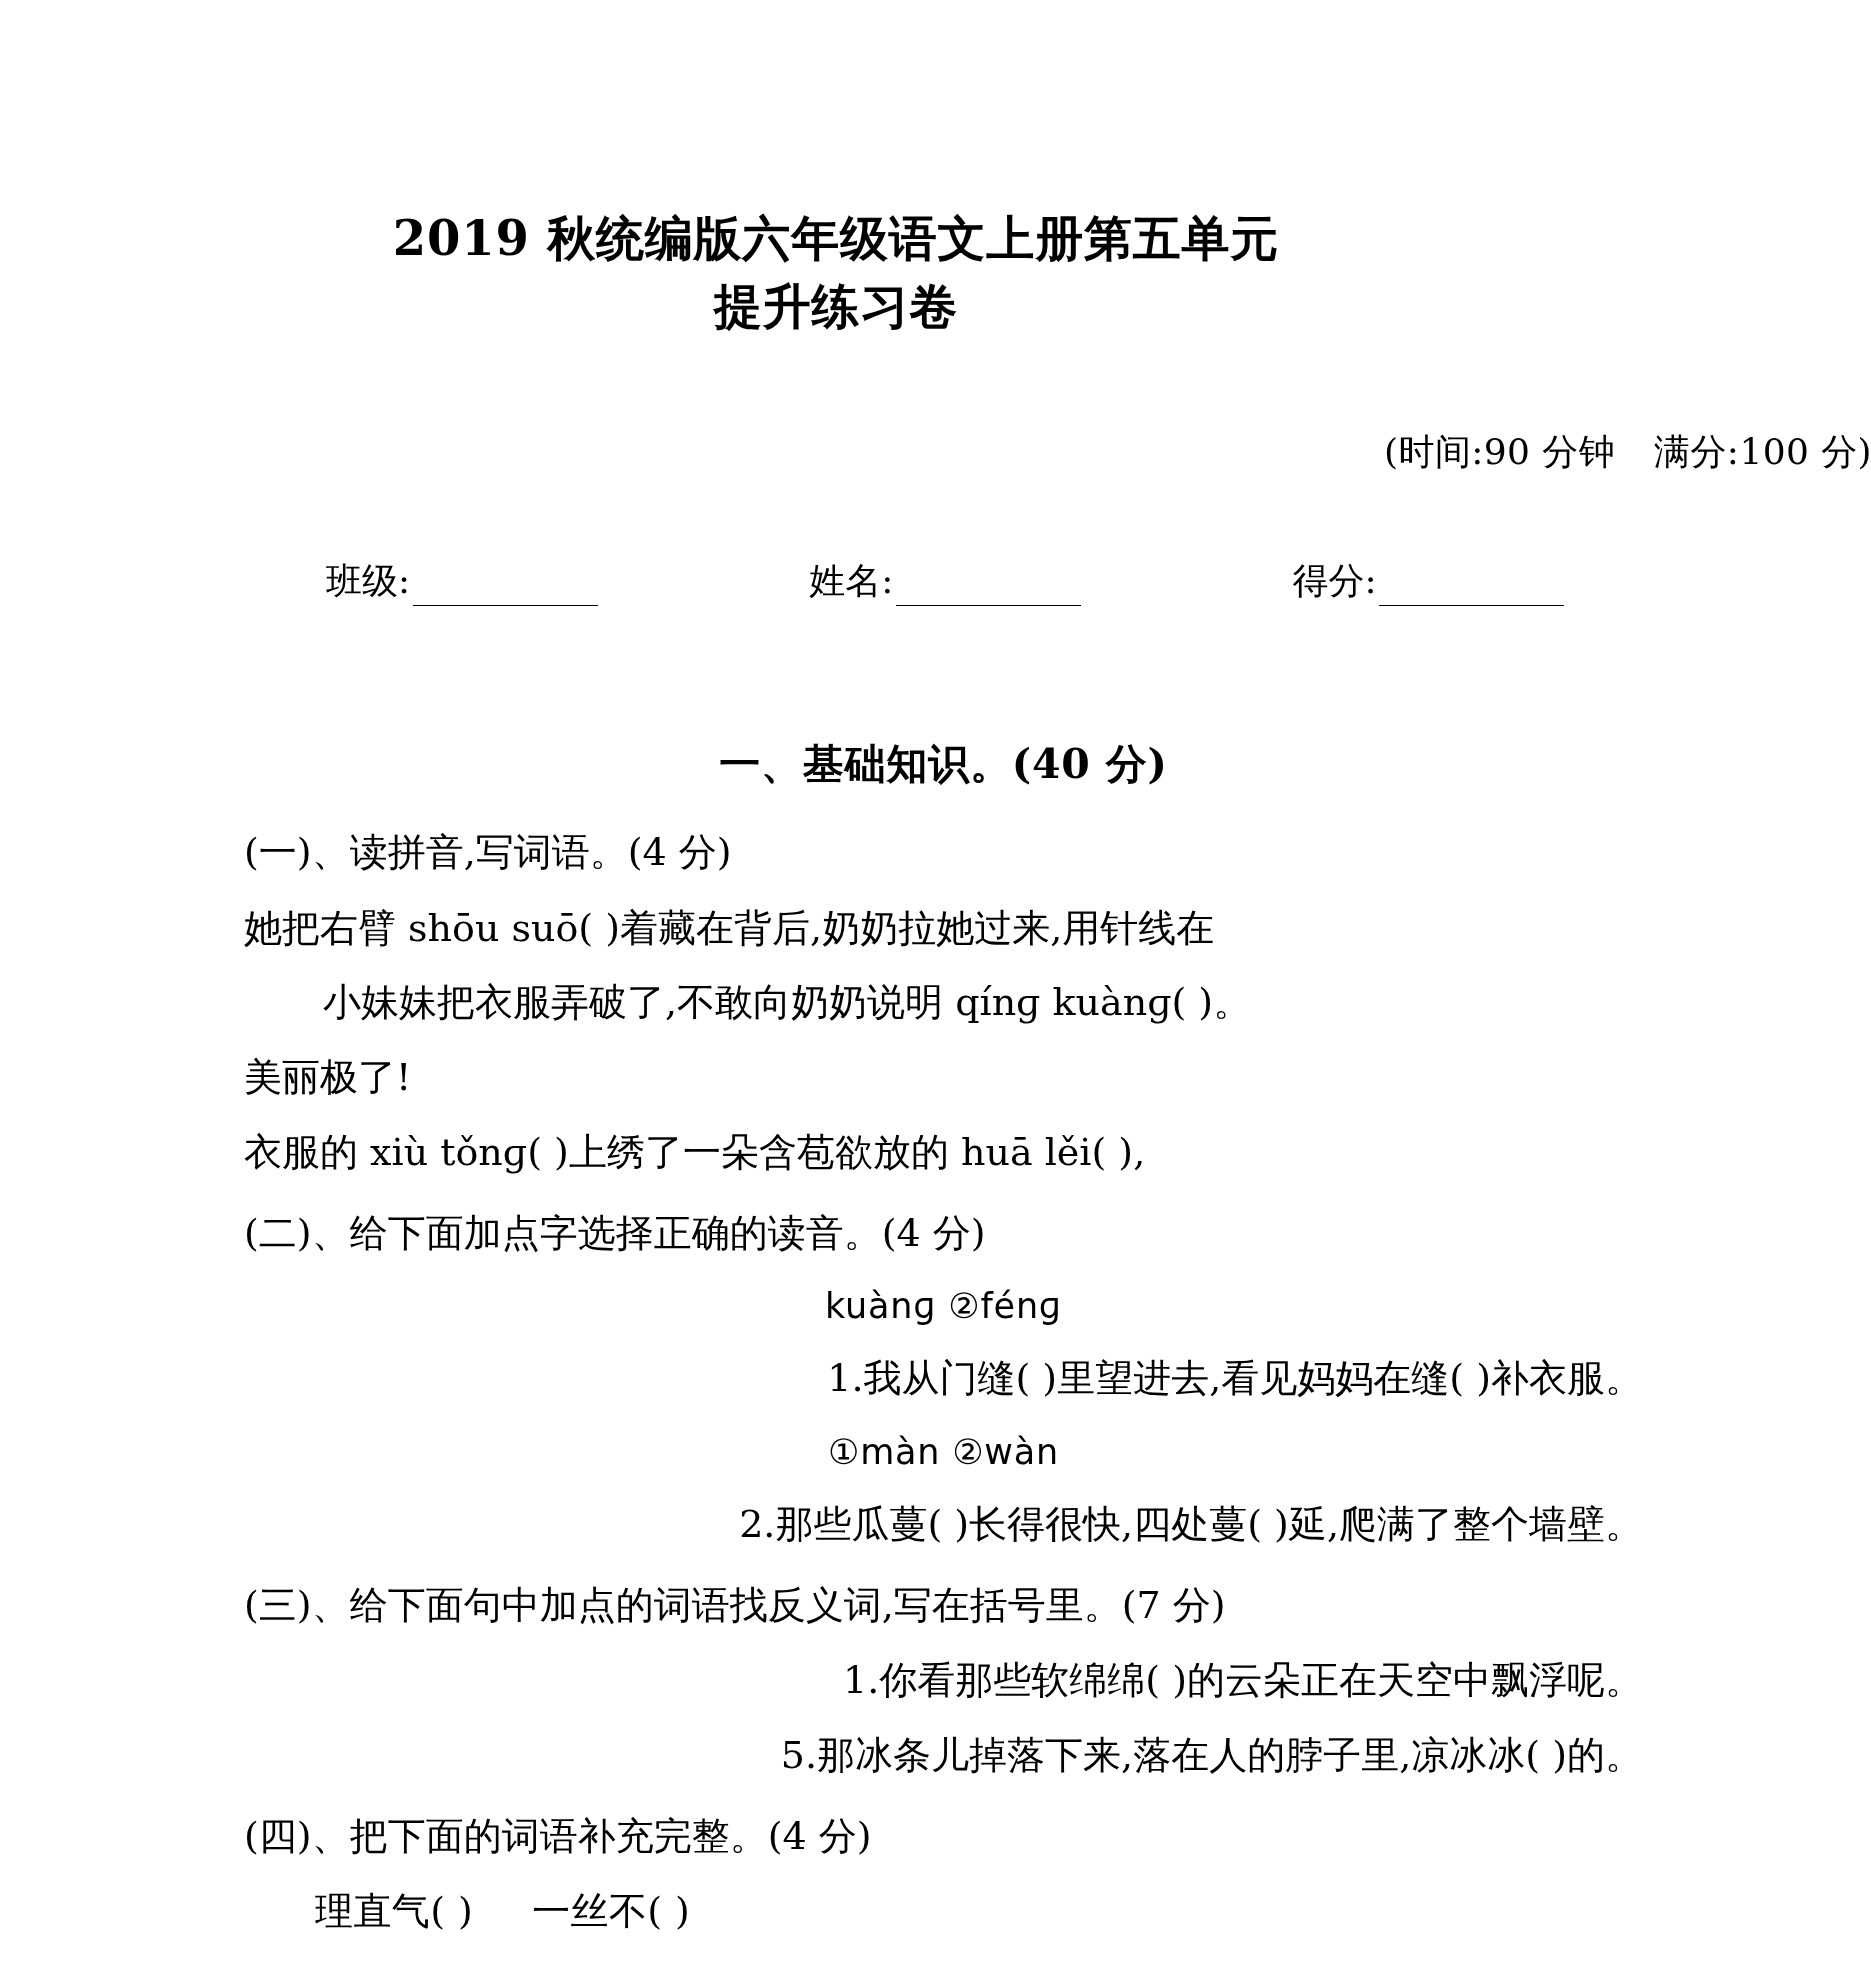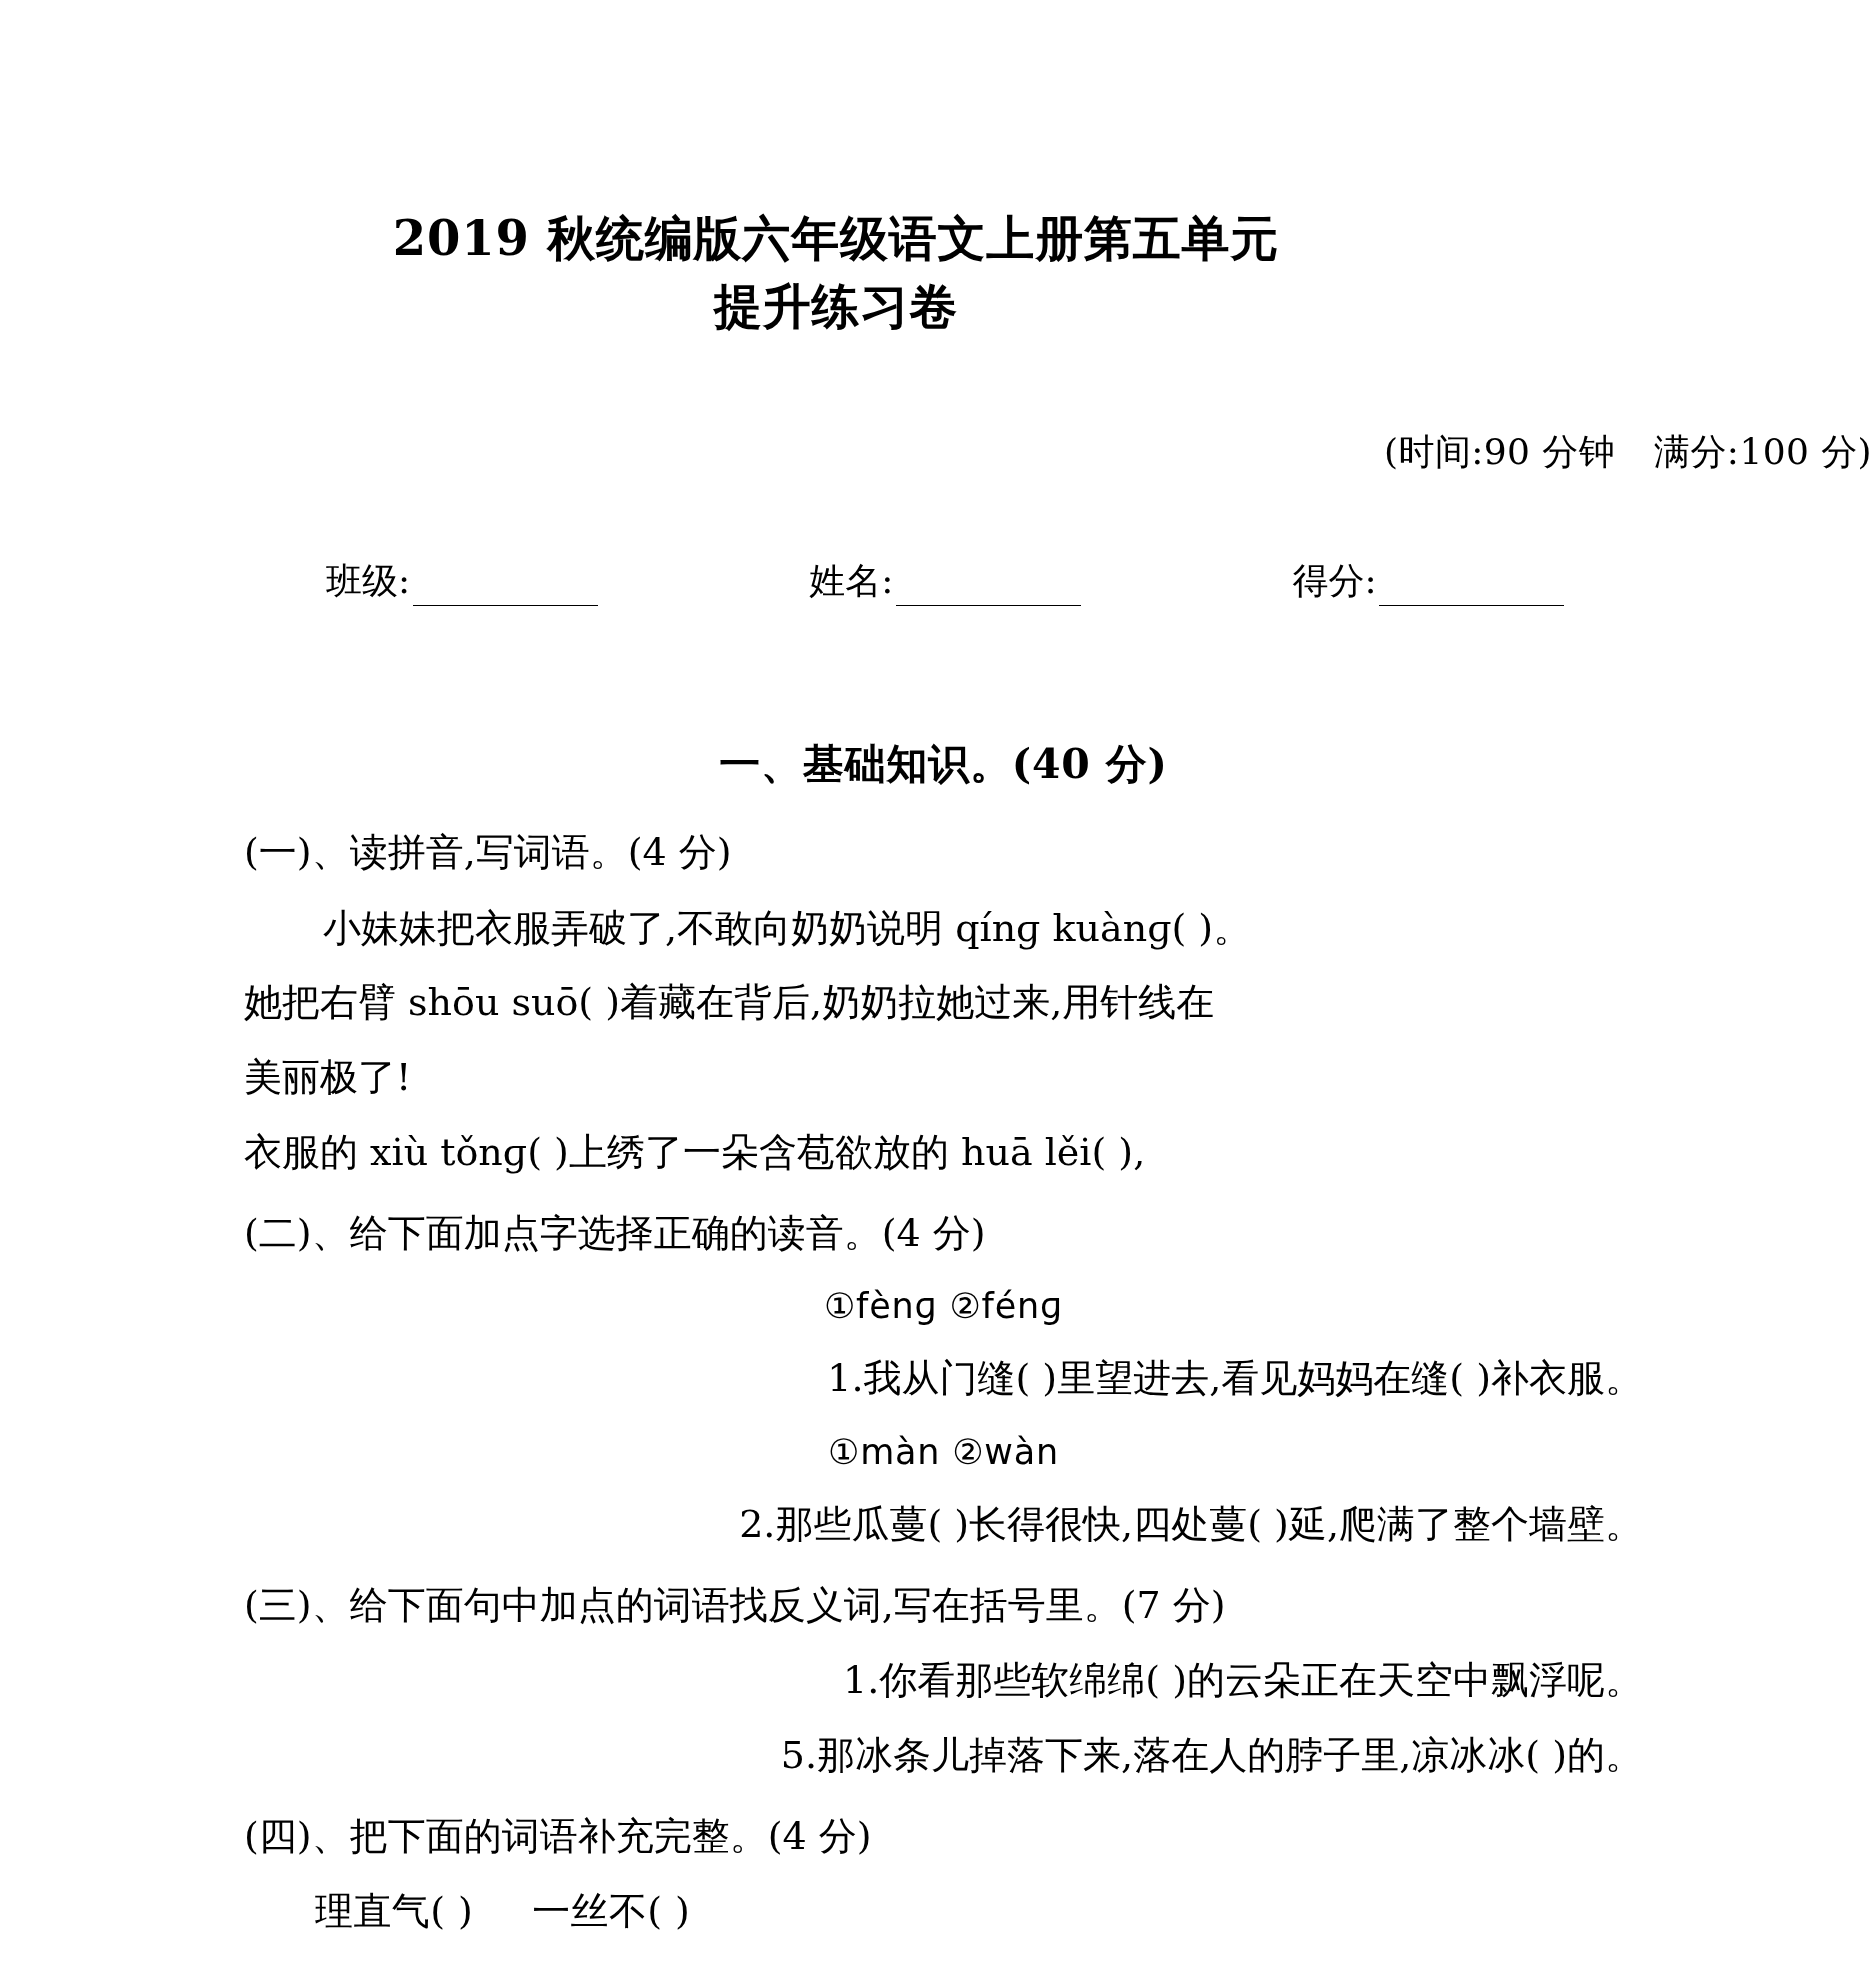--- a/index.html
+++ b/index.html
@@ -153,27 +153,27 @@
         <span class="lbl">得分:</span>
         <span class="rule"></span>
       </div>
     </div>
 
     <div class="body">
 
       <div class="sec-head">一、基础知识。(40 分)</div>
 
       <div class="q-head">(一)、读拼音,写词语。(4 分)</div>
+      <div class="para">她把右臂 shōu suō(        )着藏在背后,奶奶拉她过来,用针线在</div>
       <div class="para indent1">小妹妹把衣服弄破了,不敢向奶奶说明 qínɡ kuànɡ(        )。</div>
-      <div class="para">她把右臂 shōu suō(        )着藏在背后,奶奶拉她过来,用针线在</div>
       <div class="para">美丽极了!</div>
       <div class="para">衣服的 xiù tǒnɡ(        )上绣了一朵含苞欲放的 huā lěi(        ),</div>
 
       <div class="q-head">(二)、给下面加点字选择正确的读音。(4 分)</div>
-      <div class="para center-opts pinyin">①fènɡ        ②fénɡ</div>
+      <div class="para center-opts pinyin">kuànɡ        ②fénɡ</div>
       <div class="para indent-item">1.我从门缝(        )里望进去,看见妈妈在缝(        )补衣服。</div>
       <div class="para center-opts pinyin">①màn        ②wàn</div>
       <div class="para indent-item">2.那些瓜蔓(        )长得很快,四处蔓(        )延,爬满了整个墙壁。</div>
 
       <div class="q-head">(三)、给下面句中加点的词语找反义词,写在括号里。(7 分)</div>
       <div class="para indent-item">1.你看那些软绵绵(        )的云朵正在天空中飘浮呢。</div>
       <div class="para indent-item">5.那冰条儿掉落下来,落在人的脖子里,凉冰冰(        )的。</div>
 
       <div class="q-head">(四)、把下面的词语补充完整。(4 分)</div>
       <div class="word-row">

